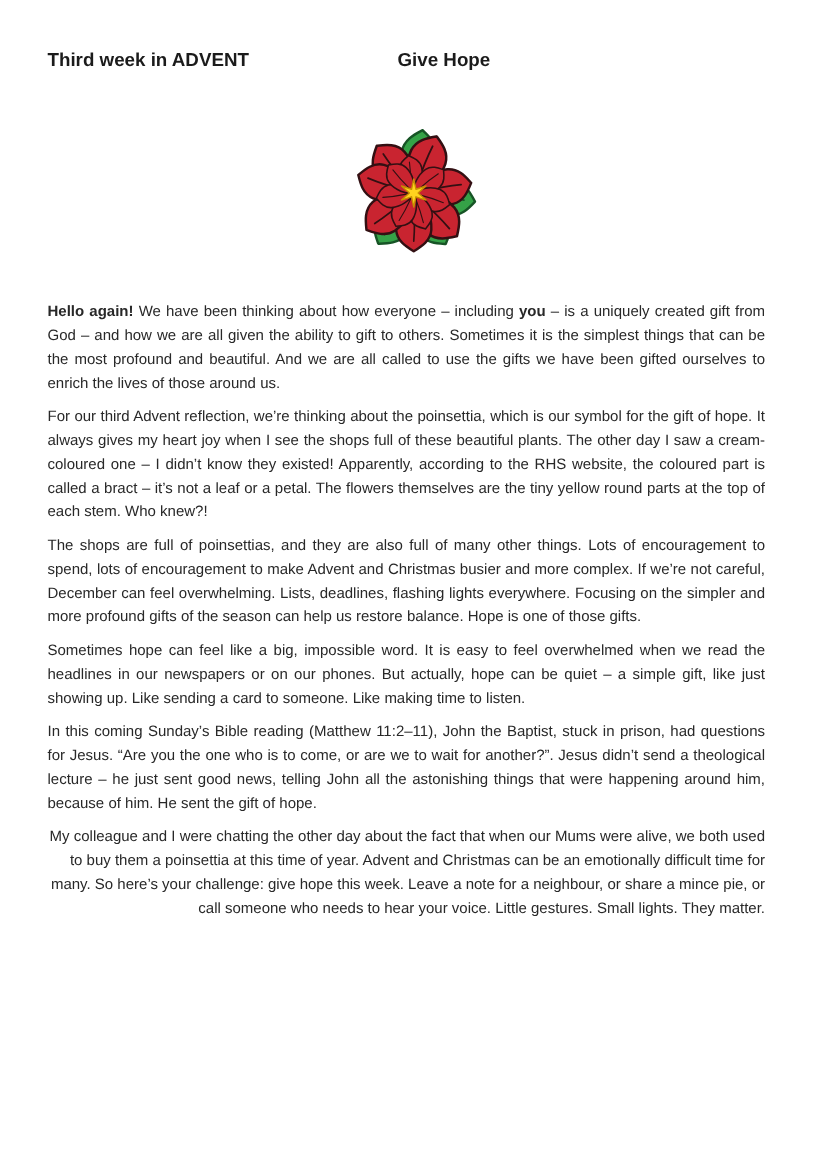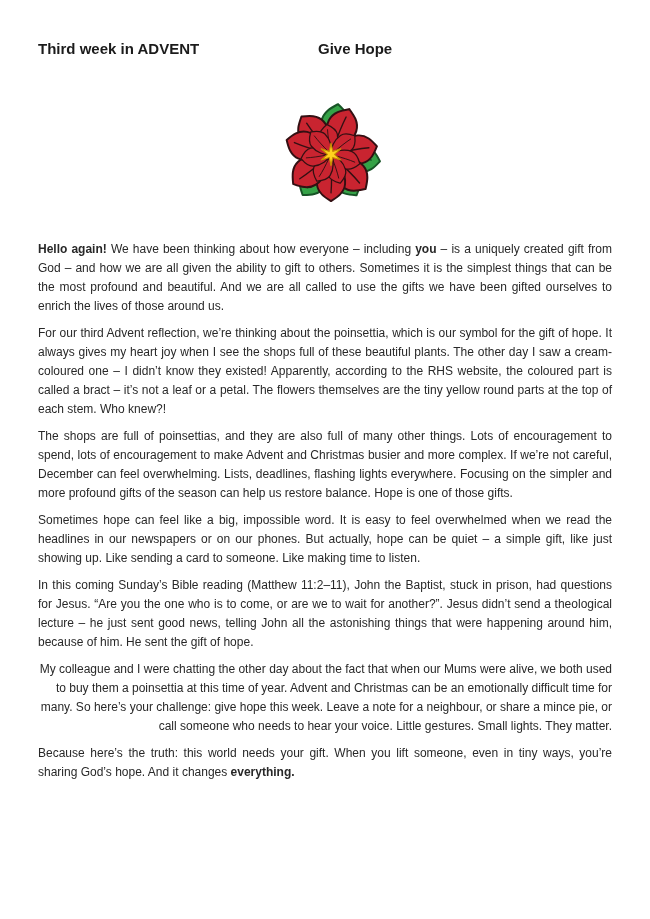--- a/index.html
+++ b/index.html
@@ -131,16 +131,15 @@
     </svg>
   </div>
 
   <div class="content" id="paragraphs">
       <p class="justify"><b>Hello again!</b><span> We have been thinking about how everyone – including </span><b>you</b><span> – is a uniquely created gift from God – and how we are all given the ability to gift to others. Sometimes it is the simplest things that can be the most profound and beautiful. And we are all called to use the gifts we have been gifted ourselves to enrich the lives of those around us.</span></p>
       <p class="justify"><span>For our third Advent reflection, we’re thinking about the poinsettia, which is our symbol for the gift of hope. It always gives my heart joy when I see the shops full of these beautiful plants. The other day I saw a cream-coloured one – I didn’t know they existed! Apparently, according to the RHS website, the coloured part is called a bract – it’s not a leaf or a petal. The flowers themselves are the tiny yellow round parts at the top of each stem. Who knew?!</span></p>
       <p class="justify"><span>The shops are full of poinsettias, and they are also full of many other things. Lots of encouragement to spend, lots of encouragement to make Advent and Christmas busier and more complex. If we’re not careful, December can feel overwhelming. Lists, deadlines, flashing lights everywhere. Focusing on the simpler and more profound gifts of the season can help us restore balance. Hope is one of those gifts.</span></p>
       <p class="justify"><span>Sometimes hope can feel like a big, impossible word. It is easy to feel overwhelmed when we read the headlines in our newspapers or on our phones. But actually, hope can be quiet – a simple gift, like just showing up. Like sending a card to someone. Like making time to listen.</span></p>
       <p class="justify"><span>In this coming Sunday’s Bible reading (Matthew 11:2–11), John the Baptist, stuck in prison, had questions for Jesus. “Are you the one who is to come, or are we to wait for another?”. Jesus didn’t send a theological lecture – he just sent good news, telling John all the astonishing things that were happening around him, because of him. He sent the gift of hope.</span></p>
       <p class="left"><span>My colleague and I were chatting the other day about the fact that when our Mums were alive, we both used to buy them a poinsettia at this time of year. Advent and Christmas can be an emotionally difficult time for many. So here’s your challenge: give hope this week. Leave a note for a neighbour, or share a mince pie, or call someone who needs to hear your voice. Little gestures. Small lights. They matter.</span></p>
-      <p class="justify"><span>Because here’s the truth: this world needs your gift. When you lift someone, even in tiny ways, you’re sharing God’s hope. And it changes </span><b>everything.</b></p>
     </div>
 
 </div>
 
 </body></html>

